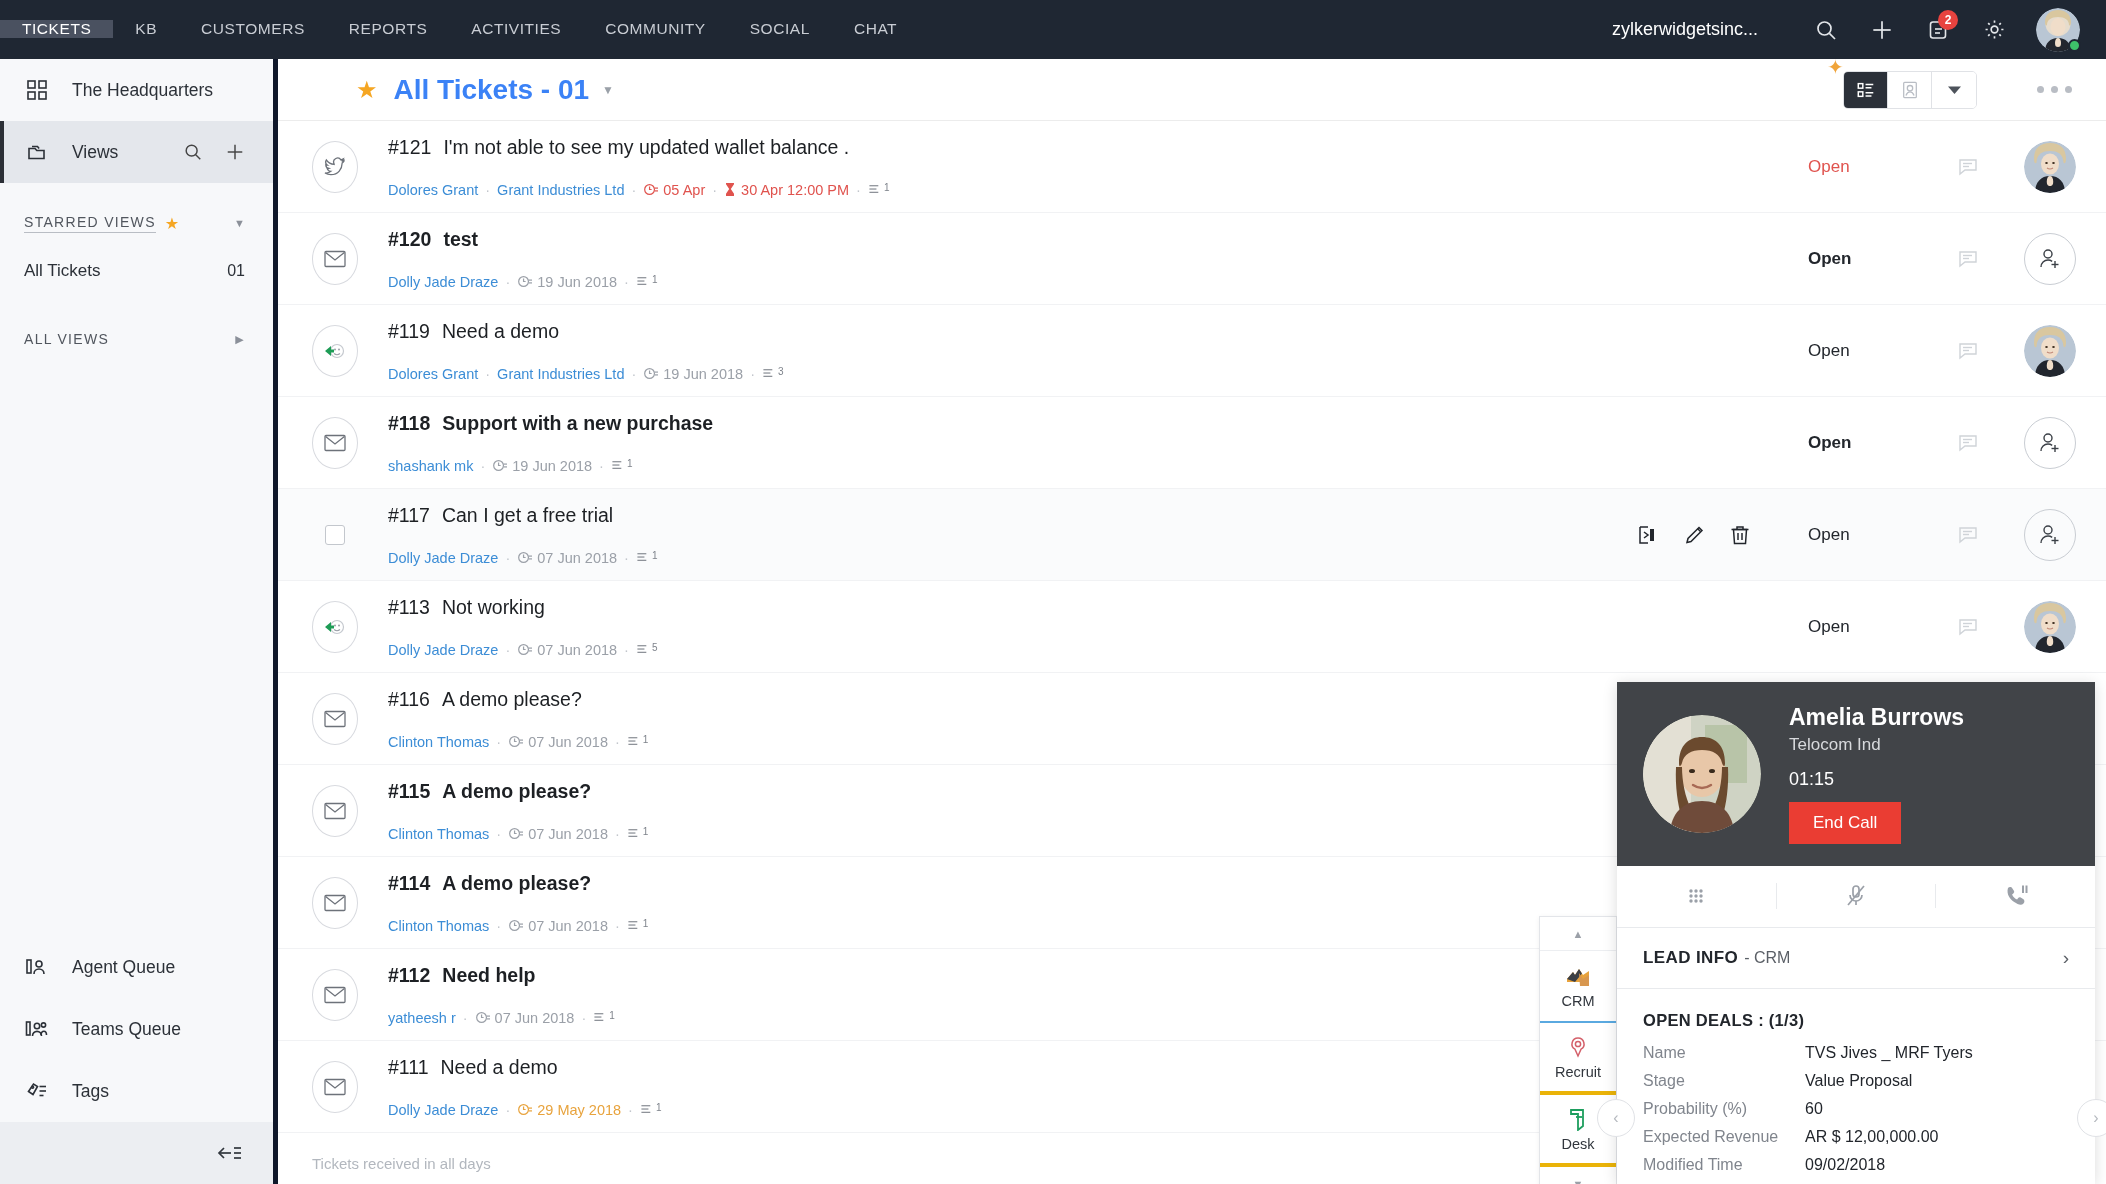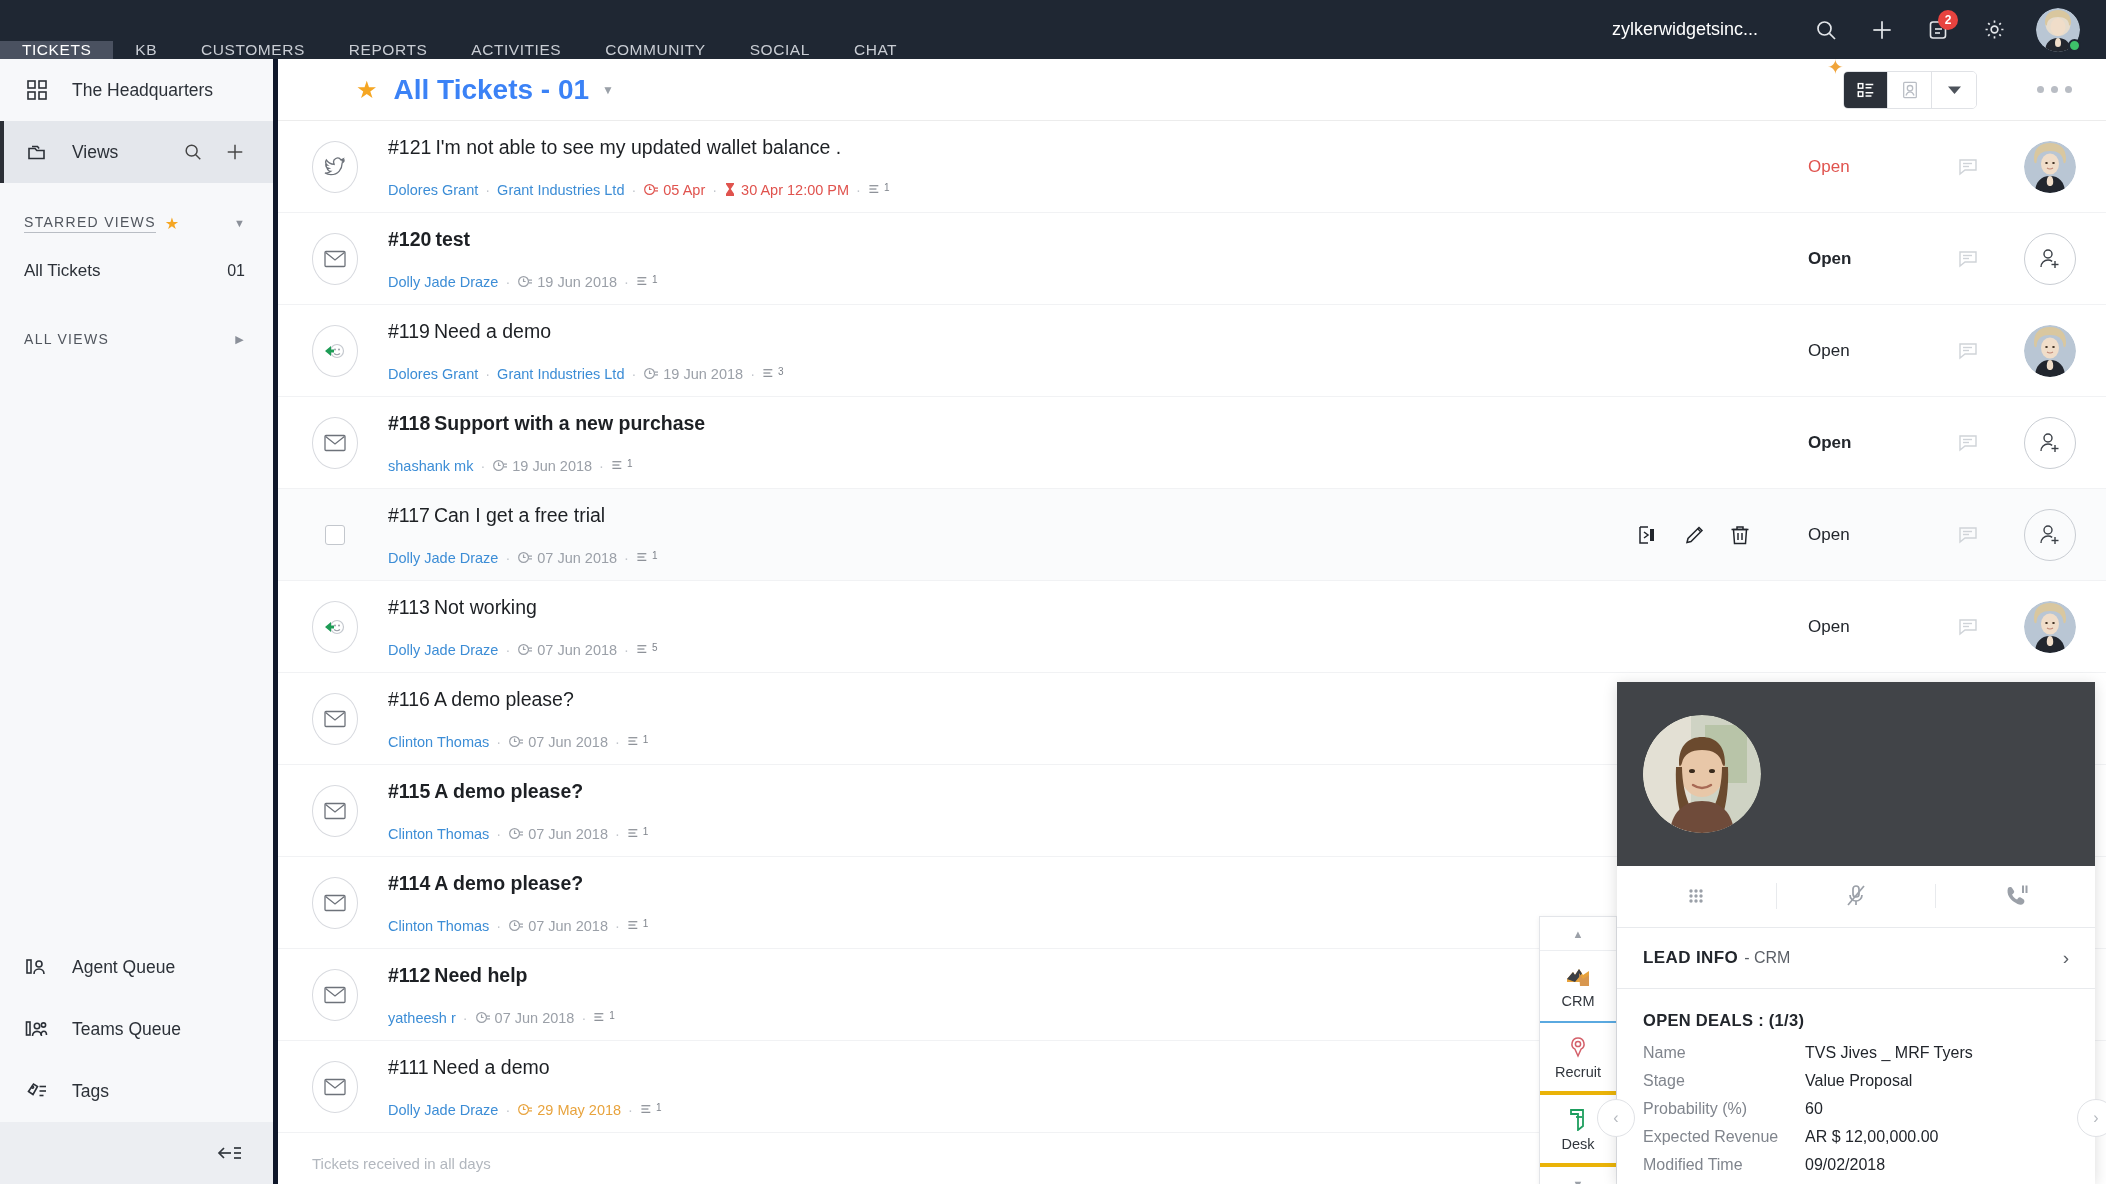--- a/index.html
+++ b/index.html
@@ -8,21 +8,21 @@
     font-family: "Liberation Sans", "DejaVu Sans", sans-serif;
     background: #ffffff; overflow: hidden;
   }
   #app { position: relative; width: 2106px; height: 1184px; }
 
   
   .topbar {
     position: absolute; top: 0; left: 0; width: 2106px; height: 59px;
     background: #1f2733; display: flex; align-items: stretch;
   }
-  .topnav { display: flex; align-items: flex-end; height: 59px; }
+  .topnav { display: flex; align-items: flex-start; height: 59px; margin-top: 20px; }
   .topnav-item {
     display: flex; align-items: center; justify-content: center;
     padding: 0 22px; color: #c9cdd4; font-size: 15.5px; letter-spacing: .55px;
     font-weight: 400; cursor: pointer; white-space: nowrap;
   }
   .topnav-item.active { background: #4a5160; color: #ffffff; }
   .topnav-item:first-child { min-width: 113px; }
 
   .topright {
     margin-left: auto; display: flex; align-items: center;
@@ -133,21 +133,21 @@
     width: 46px; height: 52px; border-radius: 50%; border: 1px solid #d8dadf;
     display: flex; align-items: center; justify-content: center;
     margin-right: 30px; flex: 0 0 46px; color: #6d727a;
   }
   .row-check {
     width: 20px; height: 20px; border: 1px solid #c3c7cd; border-radius: 3px;
     margin: 0 43px 0 13px; flex: 0 0 20px; background: #fff; cursor: pointer;
   }
   .row-body { flex: 1; min-width: 0; }
   .row-title { font-size: 19.5px; color: #1d2024; margin-bottom: 11px; }
-  .row-title .num { margin-right: 4px; }
+  .row-title .num { margin-right: 12px; }
   .row-title.bold { font-weight: bold; }
   .row-meta {
     font-size: 14.5px; color: #8d939b; display: flex; align-items: center;
     gap: 7px; flex-wrap: nowrap; margin-top: 23px;
   }
   .row-meta a { color: #3c8dd6; text-decoration: none; }
   .row-meta .sep { color: #c2c6cc; }
   .row-meta .due { color: #e0534e; display: flex; align-items: center; gap: 5px; }
   .row-meta .clk { display: flex; align-items: center; gap: 5px; color: #9ba0a8; }
   .row-meta .clk.red { color: #e0534e; }
@@ -1057,20 +1057,26 @@
             <path d="M36 48c0-18 10-26 23-26s23 8 23 26c0 5-2 3-3 0-2-9-9-13-20-13s-18 4-20 13c-1 3-3 5-3 0z" fill="#6b4a2e"></path>
             <path d="M33 52c-1 20 2 38 5 48l10-6c-6-12-9-28-9-42z" fill="#6b4a2e"></path>
             <path d="M85 52c1 20-2 38-5 48l-10-6c6-12 9-28 9-42z" fill="#6b4a2e"></path>
             <ellipse cx="49" cy="56" rx="3" ry="2" fill="#3a2a1c"></ellipse>
             <ellipse cx="69" cy="56" rx="3" ry="2" fill="#3a2a1c"></ellipse>
             <path d="M50 70q9 6 18 0" stroke="#a86a55" stroke-width="2.4" fill="none" stroke-linecap="round"></path>
             <path d="M59 86c20 0 32 14 32 34H27c0-20 12-34 32-34z" fill="#6f4b3a"></path>
           </g>
         </svg>
       </div>
+      <div class="call-info">
+        <div class="call-name">Amelia Burrows</div>
+        <div class="call-company">Telocom Ind</div>
+        <div class="call-timer">01:15</div>
+        <button class="end-call">End Call</button>
+      </div>
     </div>
 
     <div class="call-ctrls">
       <div>
         <svg width="24" height="24" viewBox="0 0 24 24" fill="currentColor">
           <circle cx="7" cy="7" r="1.7"></circle>
             <circle cx="12" cy="7" r="1.7"></circle>
             <circle cx="17" cy="7" r="1.7"></circle>
           <circle cx="7" cy="12" r="1.7"></circle>
             <circle cx="12" cy="12" r="1.7"></circle>

